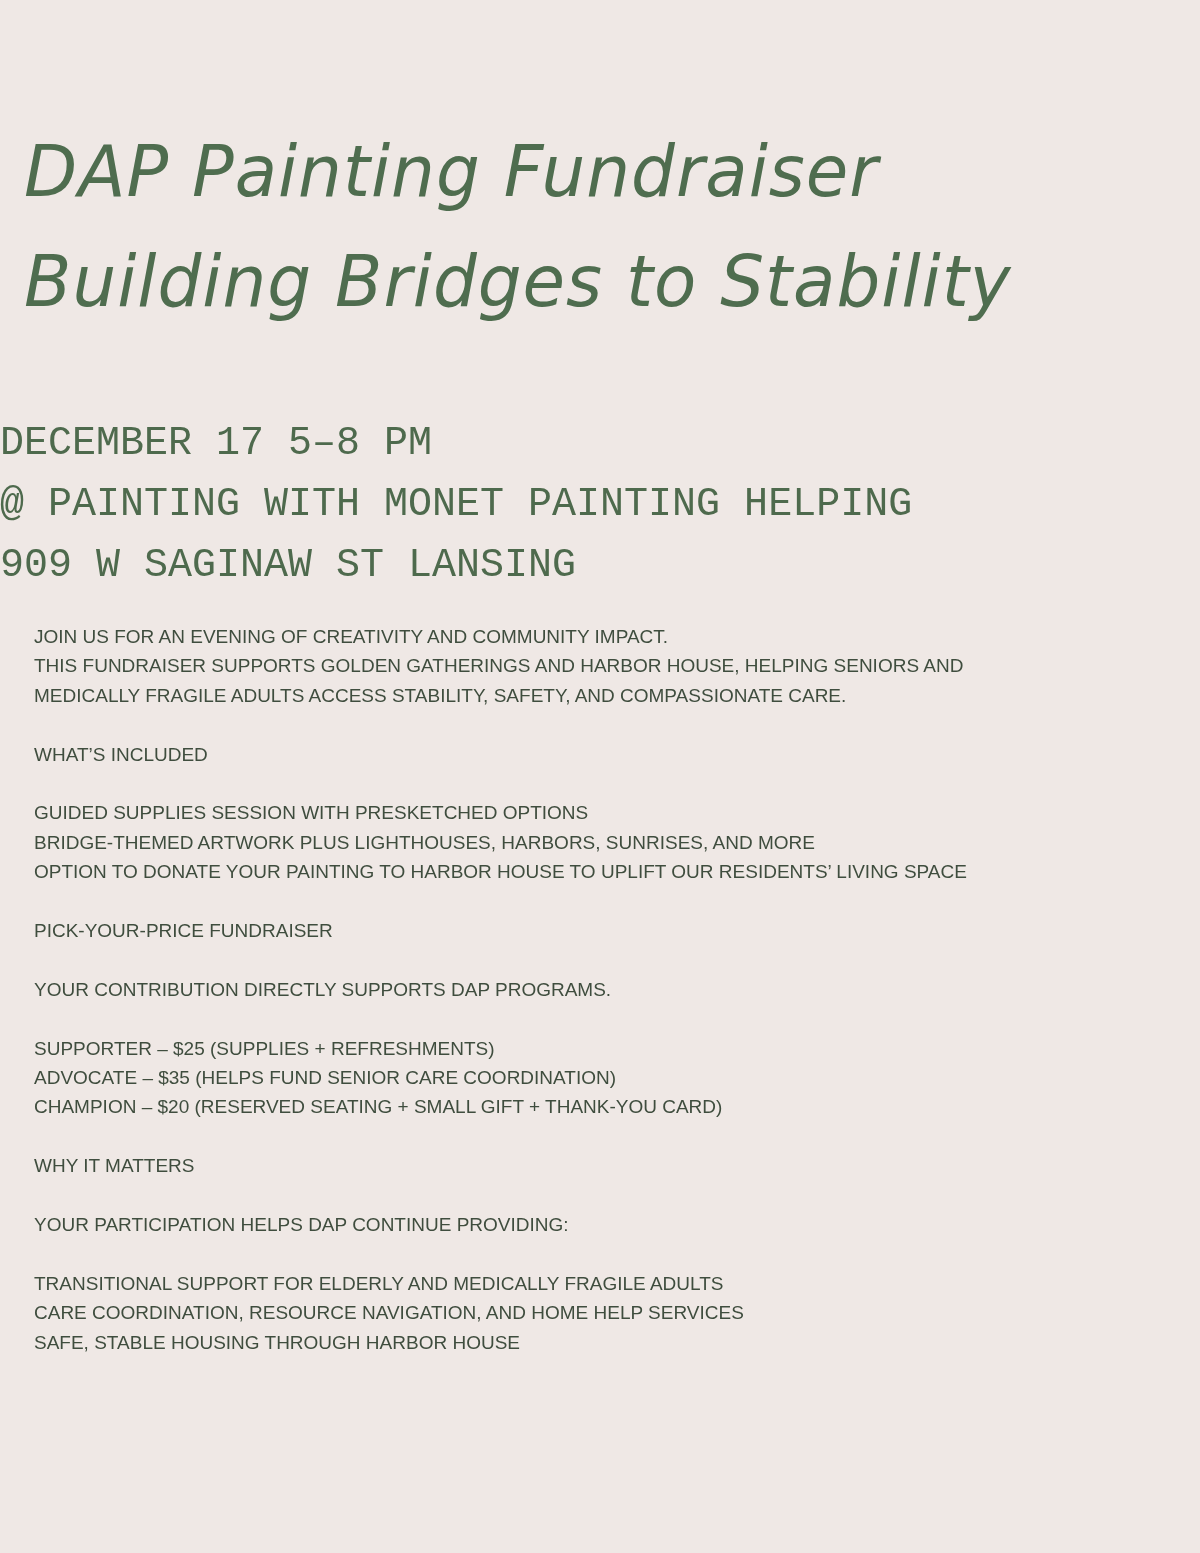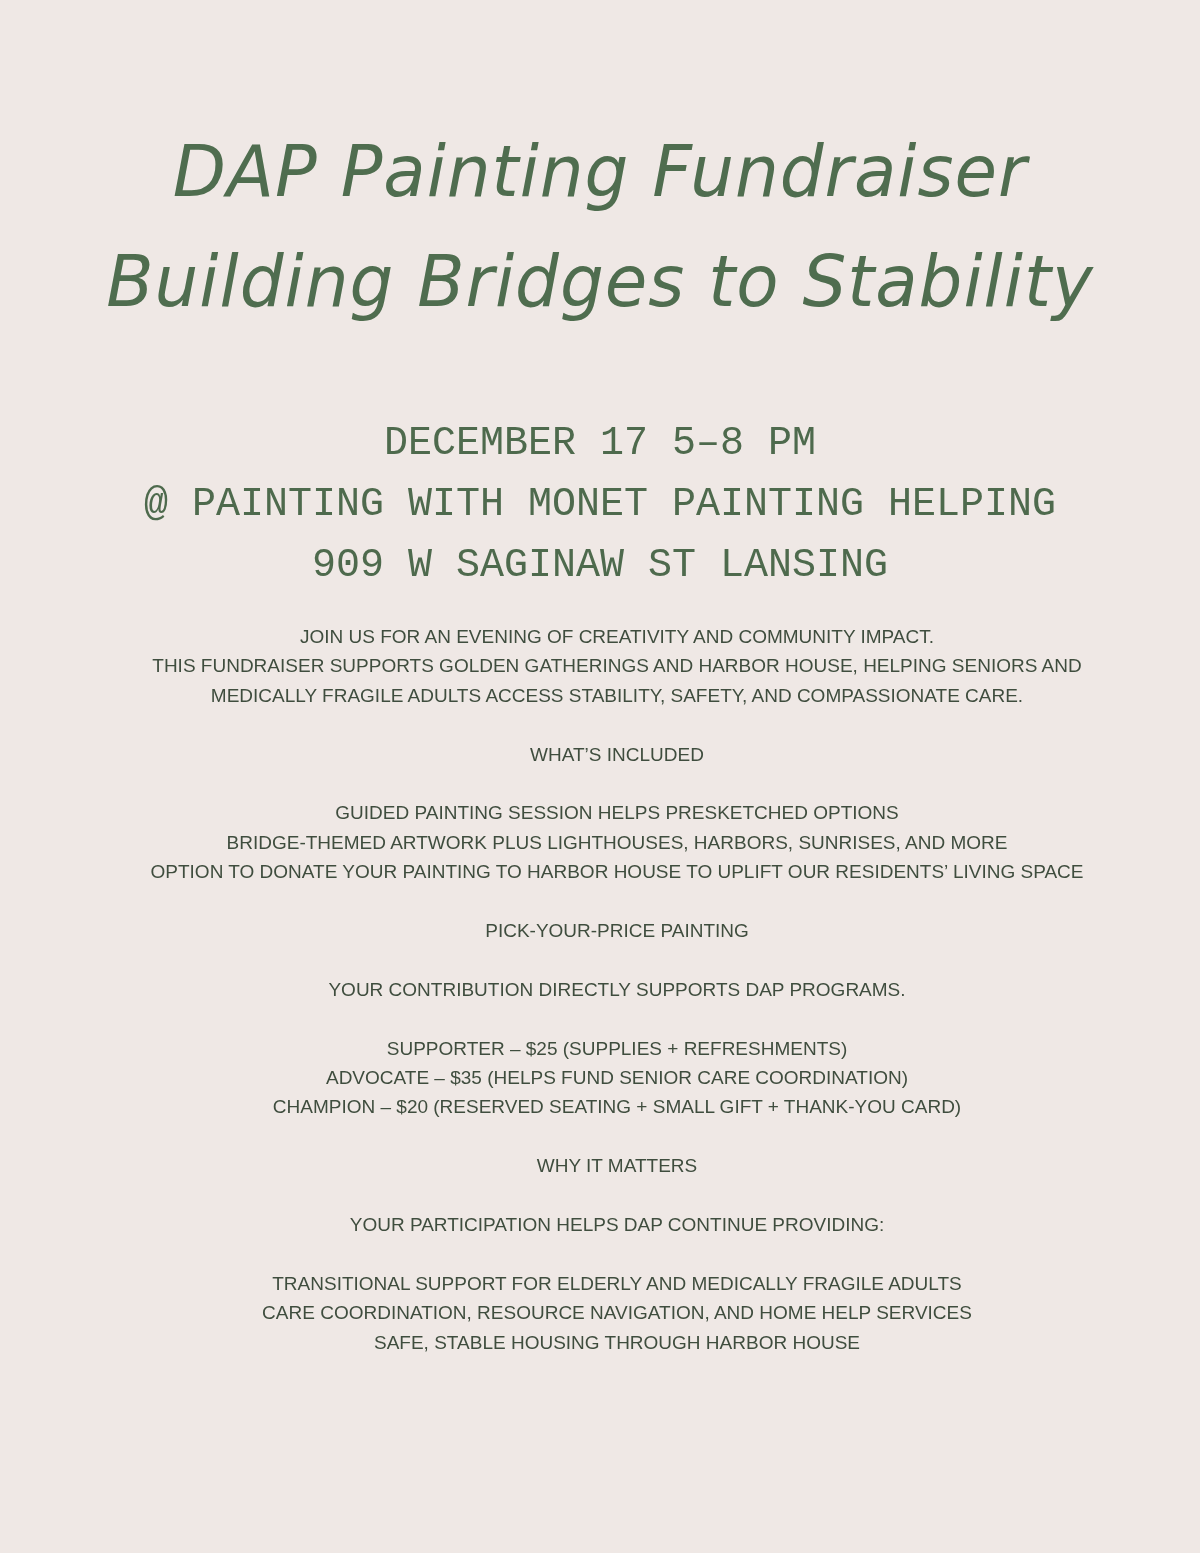--- a/index.html
+++ b/index.html
@@ -11,21 +11,20 @@
       height: 1553px;
       background: #efe8e5;
       overflow: hidden;
       position: relative;
     }
     .flyer {
       position: absolute;
       left: 0; top: 0;
       width: 1200px;
       height: 1553px;
-      text-align: center;
     }
     .title-block {
       position: absolute;
       left: 0; right: 0;
       top: 116px;
     }
     .title-line {
       display: block;
       font-family: "DejaVu Sans", sans-serif;
       font-style: oblique;
@@ -90,28 +89,28 @@
     <div>
       <span class="body-line">JOIN US FOR AN EVENING OF CREATIVITY AND COMMUNITY IMPACT.</span>
       <span class="body-line">THIS FUNDRAISER SUPPORTS GOLDEN GATHERINGS AND HARBOR HOUSE, HELPING SENIORS AND</span>
       <span class="body-line">MEDICALLY FRAGILE ADULTS ACCESS STABILITY, SAFETY, AND COMPASSIONATE CARE.</span>
     </div>
     <span class="spacer"></span>
 
     <div>
       <span class="body-line">WHAT’S INCLUDED</span>
       <span class="spacer"></span>
-      <span class="body-line">GUIDED PAINTING SESSION HELPS PRESKETCHED OPTIONS</span>
+      <span class="body-line">GUIDED SUPPLIES SESSION WITH PRESKETCHED OPTIONS</span>
       <span class="body-line">BRIDGE-THEMED ARTWORK PLUS LIGHTHOUSES, HARBORS, SUNRISES, AND MORE</span>
       <span class="body-line">OPTION TO DONATE YOUR PAINTING TO HARBOR HOUSE TO UPLIFT OUR RESIDENTS’ LIVING SPACE</span>
     </div>
     <span class="spacer"></span>
 
     <div>
-      <span class="body-line">PICK-YOUR-PRICE PAINTING</span>
+      <span class="body-line">PICK-YOUR-PRICE FUNDRAISER</span>
       <span class="spacer"></span>
       <span class="body-line">YOUR CONTRIBUTION DIRECTLY SUPPORTS DAP PROGRAMS.</span>
       <span class="spacer"></span>
       <span class="body-line">SUPPORTER – $25 (SUPPLIES + REFRESHMENTS)</span>
       <span class="body-line">ADVOCATE – $35 (HELPS FUND SENIOR CARE COORDINATION)</span>
       <span class="body-line">CHAMPION – $20 (RESERVED SEATING + SMALL GIFT + THANK-YOU CARD)</span>
     </div>
     <span class="spacer"></span>
 
     <div>

